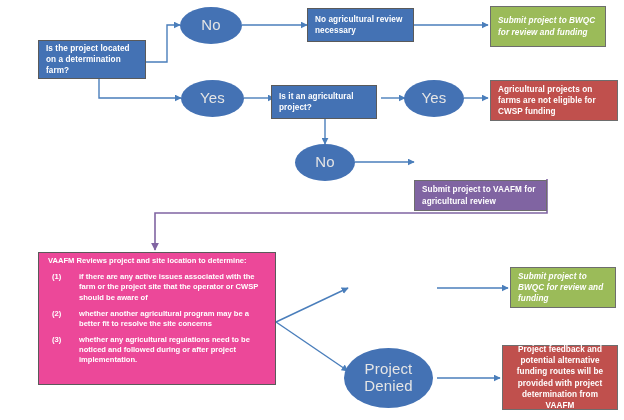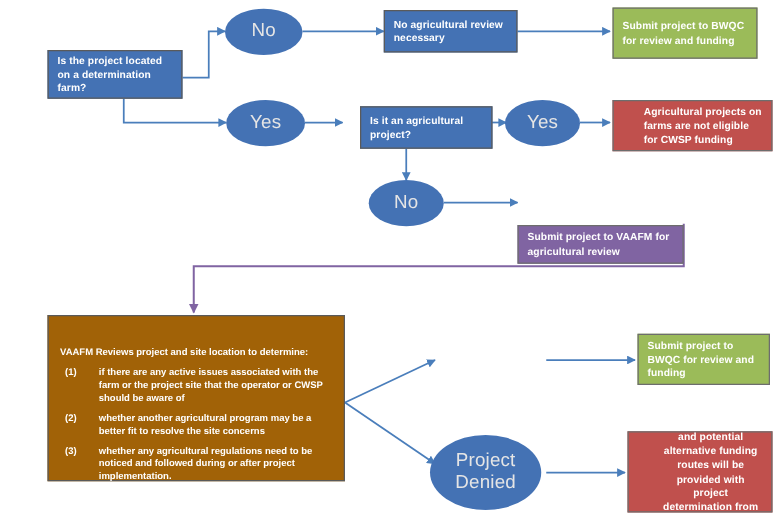--- a/index.html
+++ b/index.html
@@ -37,22 +37,22 @@
     letter-spacing: 0.01em;
   }
   .node.rect {
     border: 1px solid #7a7a7a;
     padding: 4px 7px;
     font-size: 8.2px;
     line-height: 1.38;
     text-align: left;
   }
   .node.rect.blue   { background: #4472B4; border-color: #5a5a5a; }
-  .node.rect.green  { background: #9BBB59; border-color: #6d6d6d; }
-  .node.rect.red    { background: #C0504D; border-color: #6d6d6d; padding-left: 24px; }
+  .node.rect.green  { background: #9BBB59; border-color: #6d6d6d; font-style: italic; }
+  .node.rect.red    { background: #C0504D; border-color: #6d6d6d; }
   .node.rect.purple { background: #8064A2; border-color: #6d6d6d; }
   .node.rect.centered { text-align: center; }
 
   .node.oval {
     background: #4472B4;
     border-radius: 50%;
     align-items: center;
     text-align: center;
     font-weight: normal;
     color: #e5e5e5;
@@ -60,27 +60,27 @@
   .node.oval .oval-label {
     width: 100%;
     line-height: 1.12;
   }
   .node.oval.small .oval-label { font-size: 15px; }
   .node.oval.big   .oval-label { font-size: 15px; }
 
   .detail-box {
     position: absolute;
     box-sizing: border-box;
-    background: #a16207;
+    background: #ec4899;
     border: 1px solid #5a5a5a;
     color: #ffffff;
     font-size: 7.6px;
     font-weight: bold;
     line-height: 1.34;
-    padding: 24px 9px 6px 9px;
+    padding: 3px 9px 6px 9px;
   }
   .detail-intro { margin-bottom: 6px; }
   .detail-item {
     display: flex;
     margin-bottom: 6px;
     padding-left: 4px;
   }
   .detail-item:last-child { margin-bottom: 0; }
   .detail-num { width: 15px; flex: 0 0 15px; }
   .detail-text { flex: 1 1 auto; margin-left: 12px; }
@@ -134,21 +134,21 @@
   </div>
 
   <div class="node rect blue" style="left:307px; top:8px; width:107px; height:34px;">
     <span>No agricultural review necessary</span>
   </div>
 
   <div class="node rect green" style="left:490px; top:6px; width:116px; height:41px;">
     <span>Submit project to BWQC for review and funding</span>
   </div>
 
-  <div class="node rect blue" style="left:288px; top:85px; width:106px; height:34px;">
+  <div class="node rect blue" style="left:271px; top:85px; width:106px; height:34px;">
     <span>Is it an agricultural project?</span>
   </div>
 
   <div class="node oval small" style="left:404px; top:80px; width:60px; height:37px;">
     <span class="oval-label">Yes</span>
   </div>
 
   <div class="node rect red" style="left:490px; top:80px; width:128px; height:41px;">
     <span>Agricultural projects on farms are not eligible for CWSP funding</span>
   </div>

